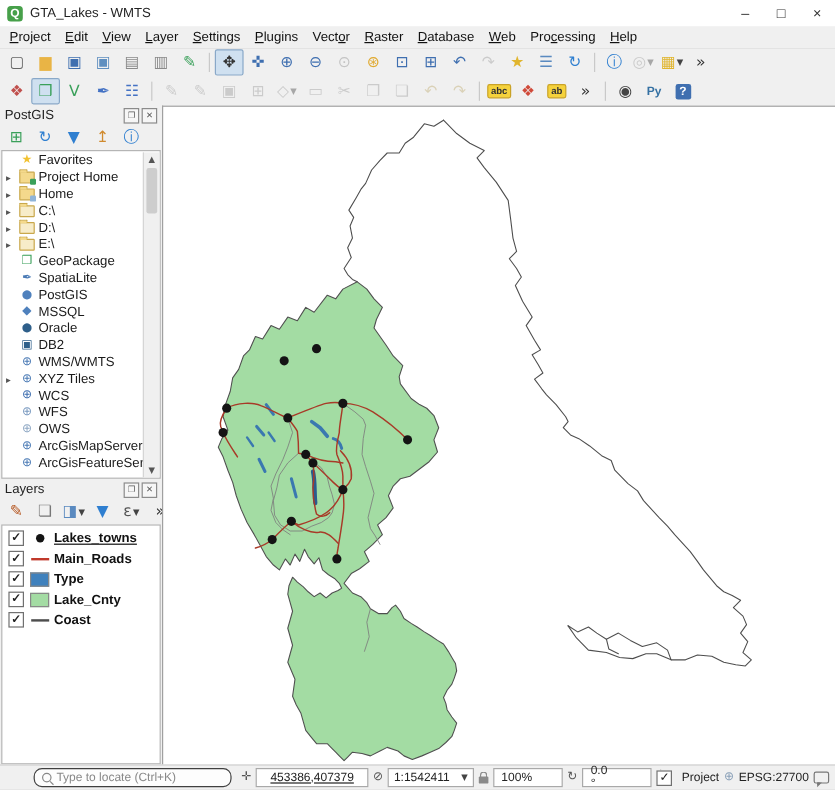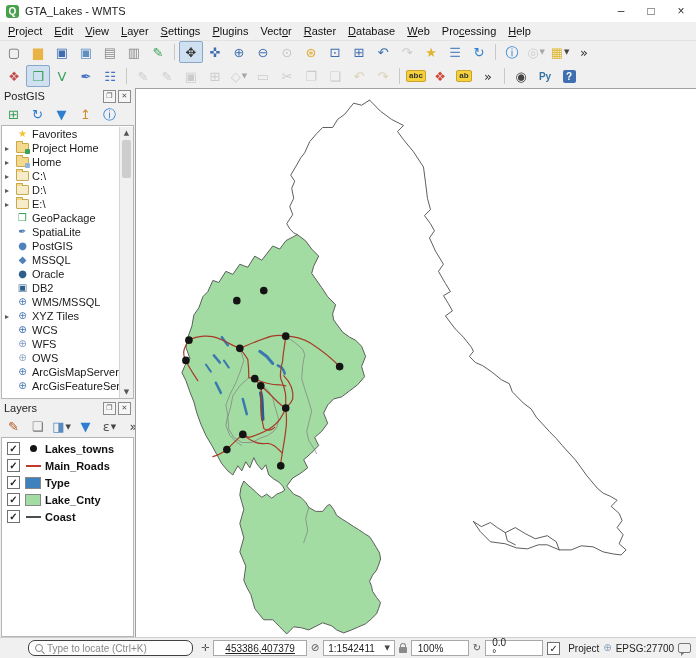--- a/index.html
+++ b/index.html
@@ -61,21 +61,21 @@
   .sarrow.down{position:absolute;bottom:0;left:0;right:0;}
   .sthumb{position:absolute;top:13px;left:2px;width:9px;height:38px;background:#cdcdcd;border-radius:2px;}
   .layerlist{flex:1;border:1px solid #b5b5b5;background:#fff;margin:0 1px 1px 1px;overflow:hidden;padding-top:2px;}
   .lrow{display:flex;align-items:center;height:17px;padding-left:5px;font-weight:bold;font-size:11px;color:#111;}
   .cb{width:11px;height:11px;border:1px solid #707070;background:#fff;margin-right:5px;font-size:10px;
       line-height:11px;text-align:center;color:#222;flex:none;}
   .lsym{width:16px;flex:none;display:flex;align-items:center;justify-content:center;margin-right:4px;}
   .lsym .pt{width:7px;height:7px;border-radius:50%;}
   .lsym .ln{width:15px;height:2px;}
   .lsym .fl{width:14px;height:10px;border:1px solid #9a9a9a;}
-  .lsel{}
+  .lsel{text-decoration:underline;}
   
   .canvas{flex:1;background:#fff;border-top:1px solid #a0a0a0;border-left:1px solid #a0a0a0;position:relative;}
   .canvas svg{display:block;width:100%;height:100%;}
   
   .statusbar{position:absolute;left:0;right:0;bottom:0;height:20px;background:#f0f0f0;border-top:1px solid #cfcfcf;
              display:flex;align-items:center;padding:0 5px;gap:4px;font-size:10px;color:#222;}
   .locate{display:flex;align-items:center;gap:4px;width:152px;height:14px;border:1px solid #404040;
           border-radius:7px;background:#fdfdfd;padding:0 6px;color:#888;margin-left:23px;}
   .magicon{width:6px;height:6px;border:1.4px solid #888;border-radius:50%;position:relative;flex:none;}
   .magicon::after{content:'';position:absolute;width:4px;height:1.4px;background:#888;
@@ -396,21 +396,21 @@
                 <span class="ticon">
                   <span class="tglyph" style="color: rgb(46, 95, 138);">▣</span>
                 </span>
                 <span>DB2</span>
               </div>
               <div class="trow">
                 <span class="texp"></span>
                 <span class="ticon">
                   <span class="tglyph" style="color: rgb(74, 122, 181);">⊕</span>
                 </span>
-                <span>WMS/MSSQL</span>
+                <span>WMS/WMTS</span>
               </div>
               <div class="trow">
                 <span class="texp">▸</span>
                 <span class="ticon">
                   <span class="tglyph" style="color: rgb(74, 122, 181);">⊕</span>
                 </span>
                 <span>XYZ Tiles</span>
               </div>
               <div class="trow">
                 <span class="texp"></span>

